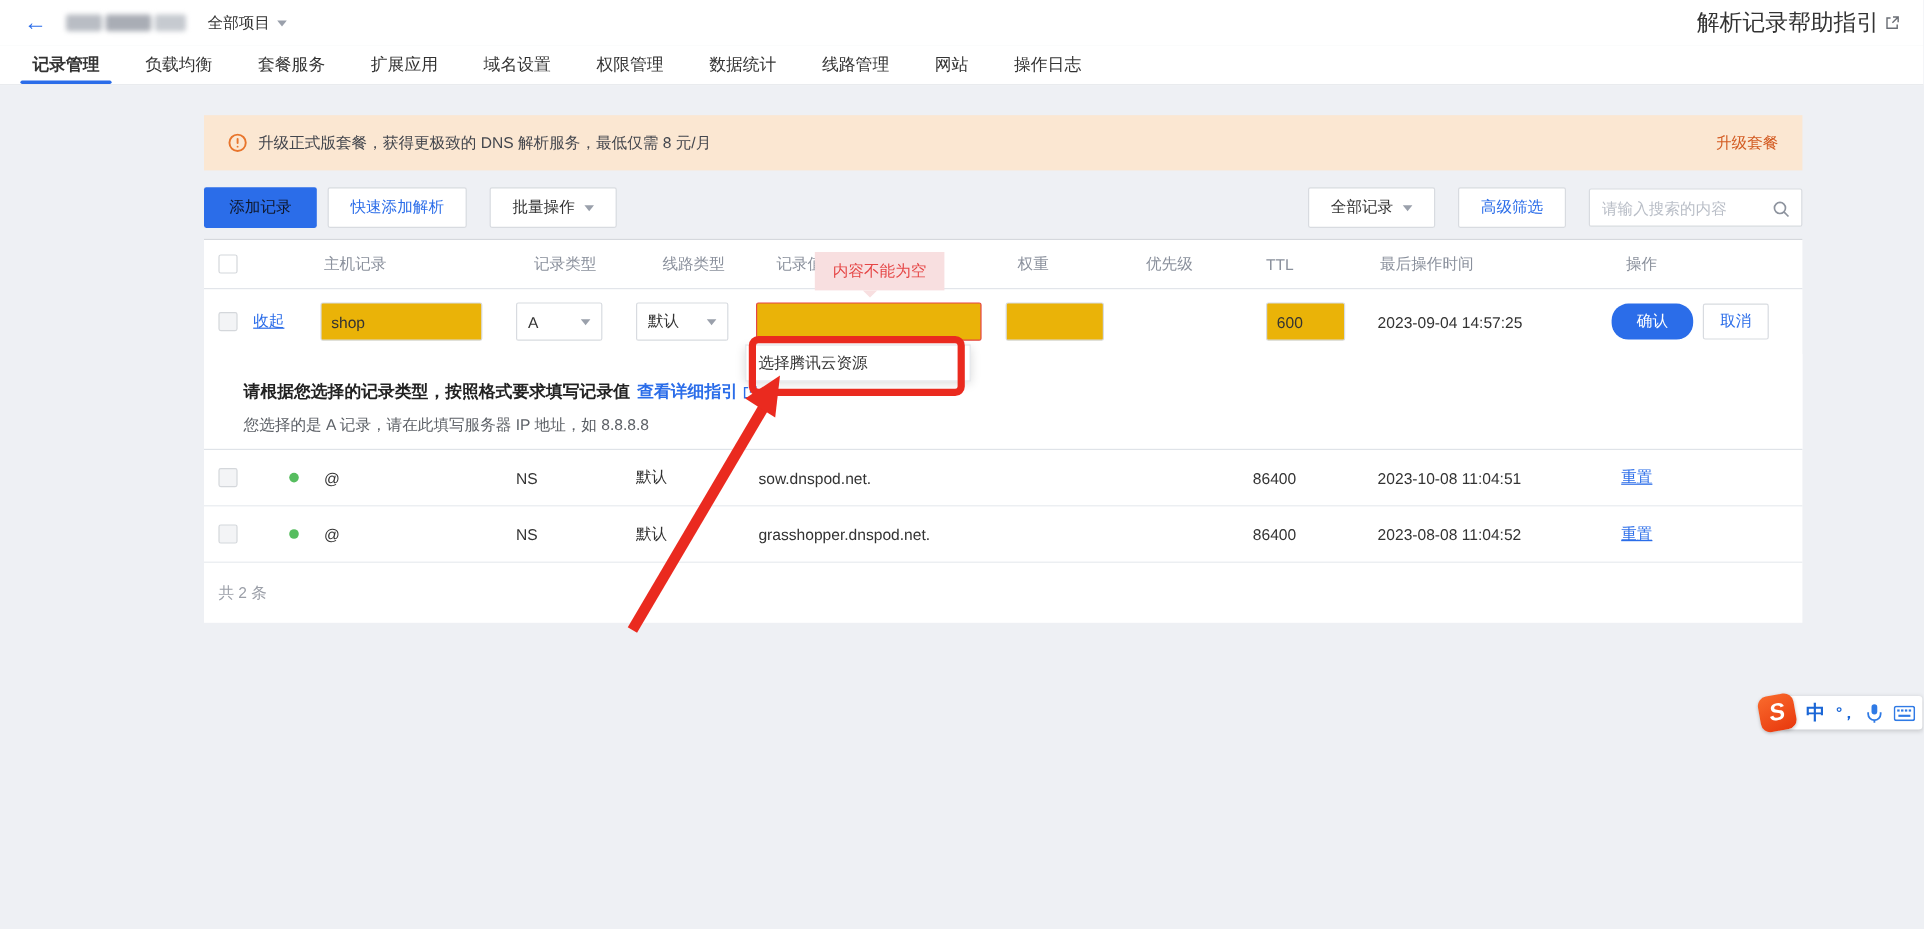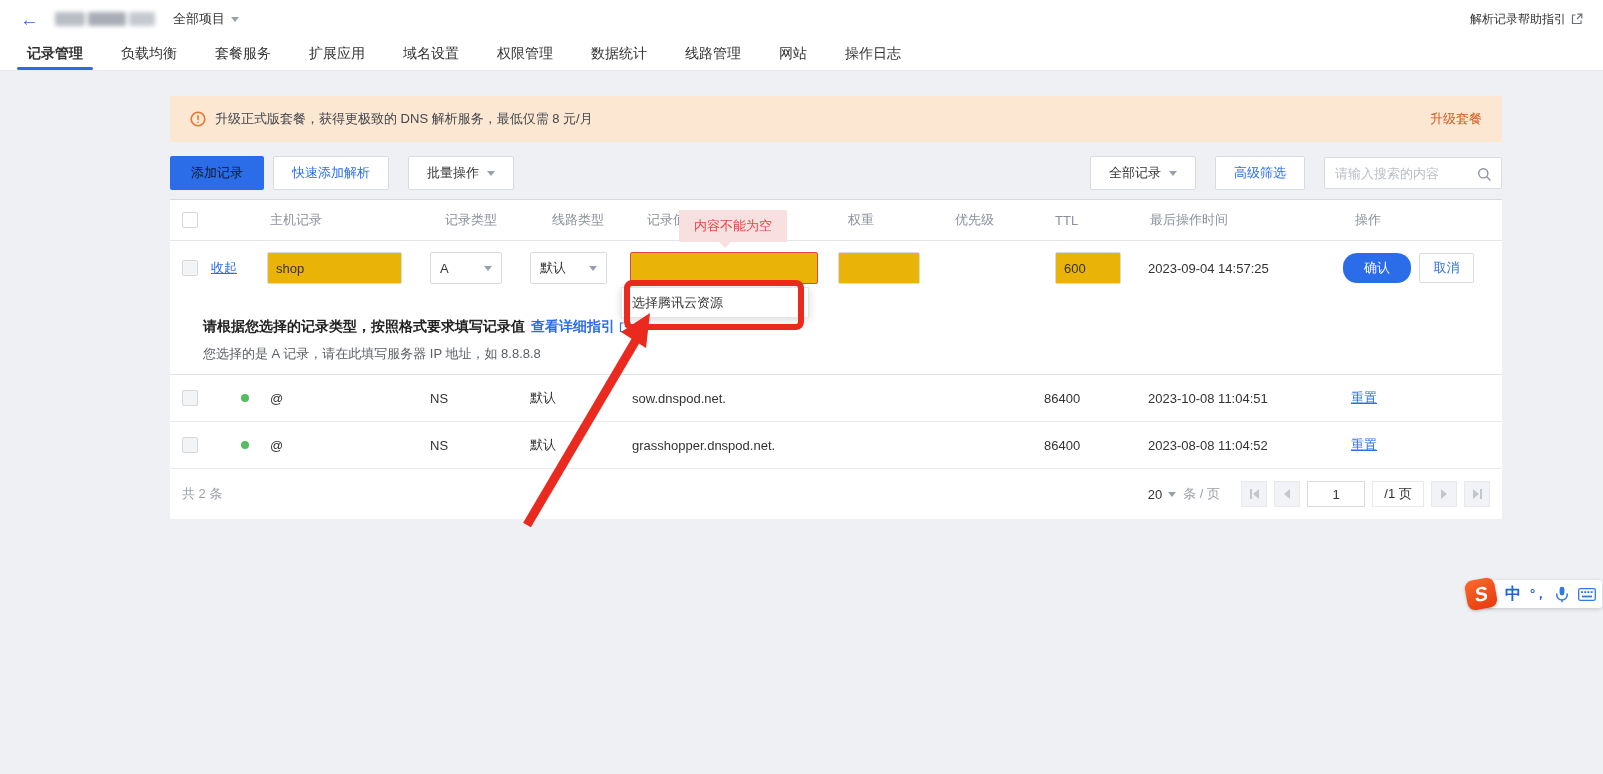--- a/index.html
+++ b/index.html
@@ -12,21 +12,21 @@
   
   .topbar { position:relative; height:38px; background:#fff; display:flex; align-items:center; padding:0 20px; }
   .back-arrow { color:#2b6de9; font-size:19px; line-height:1; cursor:pointer; margin-right:16px; }
   .blurred-name { display:flex; gap:3px; align-items:center; margin-right:18px; filter:blur(2px); }
   .blurred-name i { display:block; height:14px; border-radius:2px; }
   .blurred-name i:nth-child(1){ width:30px; background:#b9bdc4; }
   .blurred-name i:nth-child(2){ width:38px; background:#a9adb5; }
   .blurred-name i:nth-child(3){ width:26px; background:#c6cad0; }
   .proj-select { display:flex; align-items:center; gap:6px; font-size:13px; color:#333; cursor:pointer; }
   .caret { width:0; height:0; border-left:4px solid transparent; border-right:4px solid transparent; border-top:5px solid #9aa0ab; display:inline-block; }
-  .topbar-right { margin-left:auto; display:flex; align-items:center; gap:5px; color:#333; font-size:12px; cursor:pointer; }
+  .topbar-right { margin-left:auto; display:flex; align-items:center; gap:5px; color:#333; font-size:19px; cursor:pointer; }
   .ext-ic { display:inline-block; vertical-align:-1px; }
   
   .tabbar { height:33px; background:#fff; border-bottom:1px solid #e9ebee; display:flex; align-items:stretch; padding-left:27px; }
   .tab { position:relative; display:flex; align-items:center; margin-right:38px; font-size:14px; color:#333; cursor:pointer; white-space:nowrap; }
   .tab.active { font-weight:bold; }
   .tab.active::after { content:""; position:absolute; left:-10px; right:-10px; bottom:0; height:3px; background:#2b6de9; border-radius:2px; }
   
   .content { position:absolute; left:170px; top:71px; width:1332px; }
   .banner { margin-top:25px; height:46px; background:#fbe7d2; display:flex; align-items:center; padding:0 20px; font-size:13px; color:#43464d; }
   .banner .warn { margin-right:9px; display:flex; }
@@ -243,43 +243,20 @@
       <div class="pad2">grasshopper.dnspod.net.</div>
       <div></div>
         <div></div>
       <div class="pad8">86400</div>
       <div>2023-08-08 11:04:52</div>
       <div><span class="link pad8">重置</span></div>
     </div>
 
     <div class="tfoot">
       <span>共 2 条</span>
-      <div class="pager">
-        <span class="psize">
-          <span>20</span>
-          <span class="caret"></span>
-        </span>
-        <span class="punit">条 / 页</span>
-        <div class="pg-btn">
-            <span class="pg-bar"></span>
-            <span class="tri-l"></span>
-          </div>
-        <div class="pg-btn">
-            <span class="tri-l"></span>
-          </div>
-        <input class="pg-input" value="1" style="">
-        <div class="pg-total">/1 页</div>
-        <div class="pg-btn">
-            <span class="tri-r"></span>
-          </div>
-        <div class="pg-btn">
-            <span class="tri-r"></span>
-            <span class="pg-bar"></span>
-          </div>
-      </div>
     </div>
   </div>
 </div>
 
 <div class="val-tooltip">内容不能为空</div>
 <div class="res-dropdown">选择腾讯云资源</div>
 <div class="anno-rect"></div>
 <svg class="anno-svg" width="1603" height="774" viewBox="0 0 1603 774">
   <line x1="527" y1="525" x2="636" y2="340" stroke="#ea2a1f" stroke-width="9"></line>
   <polygon points="650,313 646,348 621,332" fill="#ea2a1f"></polygon>

